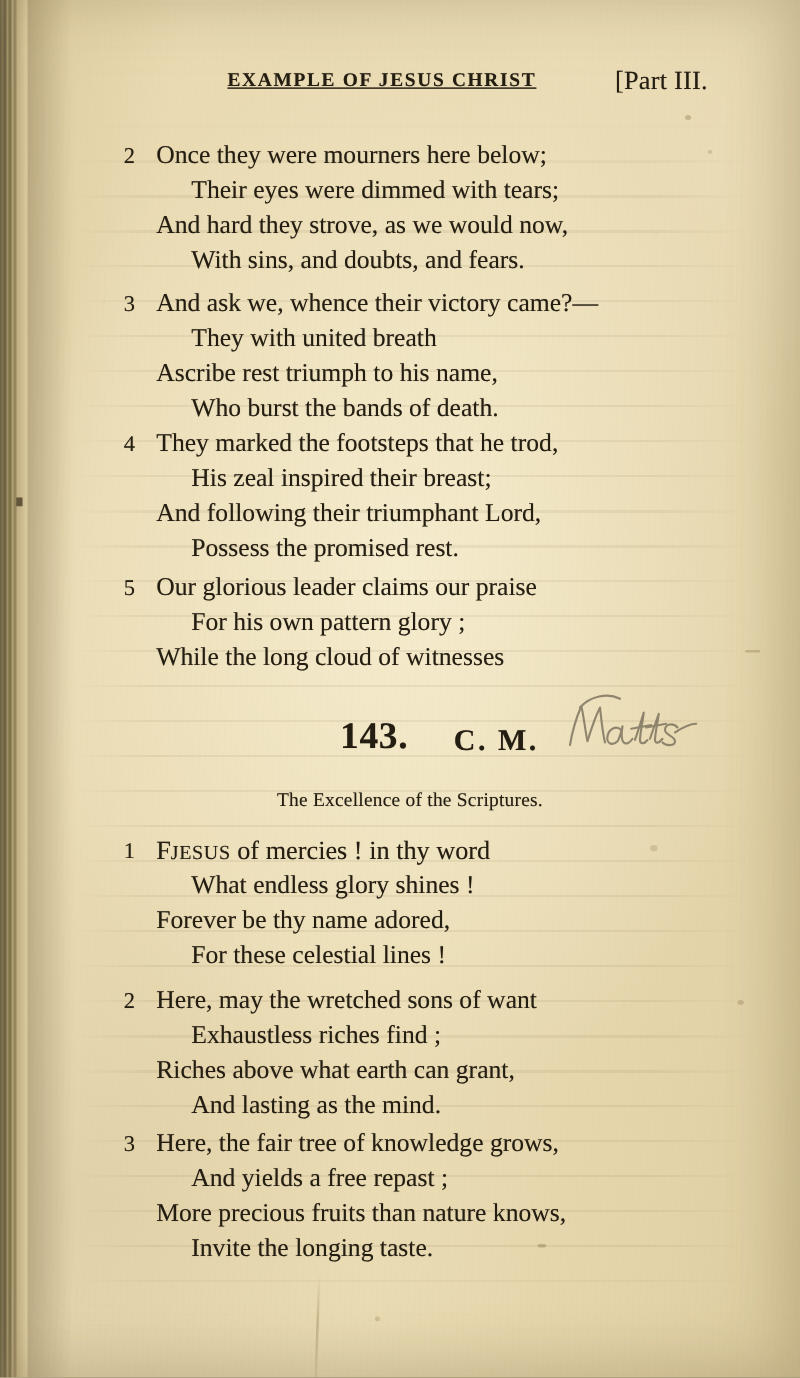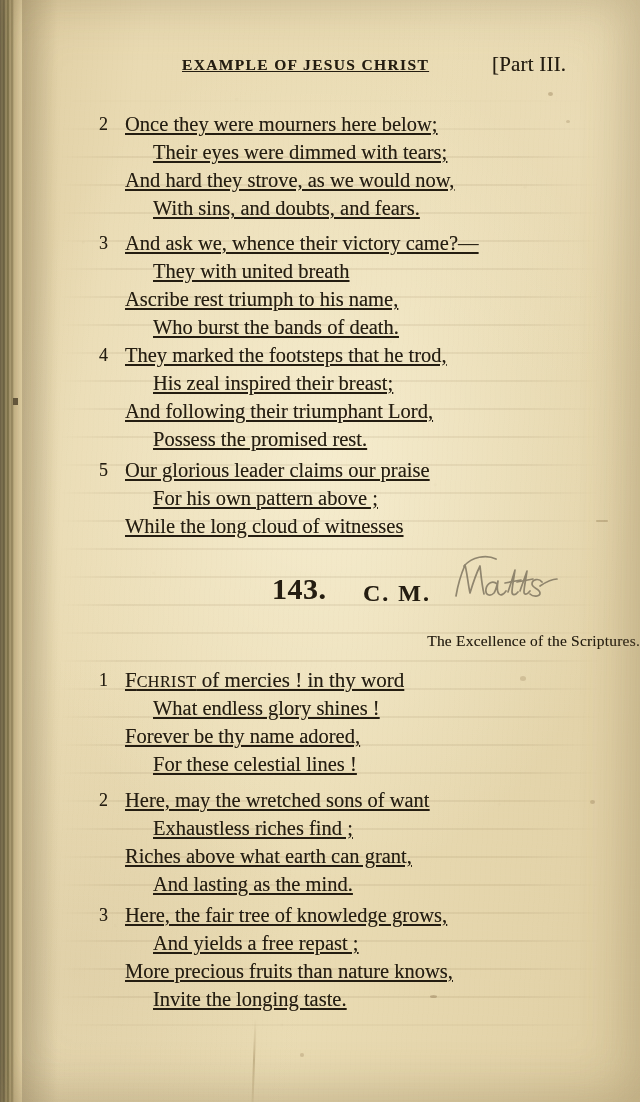--- a/index.html
+++ b/index.html
@@ -162,21 +162,20 @@
   }
   .line .num {
     position: absolute;
     left: 99px;
     top: 0;
     font-size: 18px;
   }
   .line .txt {
     position: absolute;
     top: 0;
-    text-decoration: underline;
   }
   .line.flush .txt { left: 125px; }
   .line.indent .txt { left: 153px; }
 
   .smallcap-lead {
     font-size: 21px;
   }
   .smallcap-lead .sc-rest {
     font-size: 16px;
     letter-spacing: 0.5px;
@@ -200,21 +199,21 @@
     position: absolute;
     left: 347px; top: 0px;
     font-size: 24px;
     letter-spacing: 2px;
     font-weight: 600;
   }
   #hymn-subtitle {
     position: absolute;
     left: 0; top: 632px;
     width: 640px;
-    text-align: right;
+    text-align: center;
     font-size: 15.5px;
     letter-spacing: 0.2px;
   }
   #hymn-subtitle span { padding-left: 16px; }
 
   
   #annotation {
     position: absolute;
     left: 452px;
     top: 556px;
@@ -327,21 +326,21 @@
         <span class="txt ink">Possess the promised rest.</span>
       </div>
     </div>
 
     <div class="stanza" style="top:456px;">
       <div class="line flush">
         <span class="num ink">5</span>
         <span class="txt ink">Our glorious leader claims our praise</span>
       </div>
       <div class="line indent">
-        <span class="txt ink">For his own pattern above ;</span>
+        <span class="txt ink">For his own pattern glory ;</span>
       </div>
       <div class="line flush">
         <span class="txt ink">While the long cloud of witnesses</span>
       </div>
     </div>
 
     <div id="hymn-heading">
       <div id="hymn-number" class="ink">143.</div>
       <div id="hymn-meter" class="ink">C. M.</div>
     </div>
@@ -367,21 +366,21 @@
       </svg>
     </div>
 
     <div id="hymn-subtitle" class="ink">
       <span>The Excellence of the Scriptures.</span>
     </div>
 
     <div class="stanza" style="top:666px;">
       <div class="line flush">
         <span class="num ink">1</span>
-        <span class="txt ink smallcap-lead"><span>F</span><span class="sc-rest">CHRIST</span><span> of mercies ! in thy word</span></span>
+        <span class="txt ink smallcap-lead"><span>F</span><span class="sc-rest">JESUS</span><span> of mercies ! in thy word</span></span>
       </div>
       <div class="line indent">
         <span class="txt ink">What endless glory shines !</span>
       </div>
       <div class="line flush">
         <span class="txt ink">Forever be thy name adored,</span>
       </div>
       <div class="line indent">
         <span class="txt ink">For these celestial lines !</span>
       </div>

